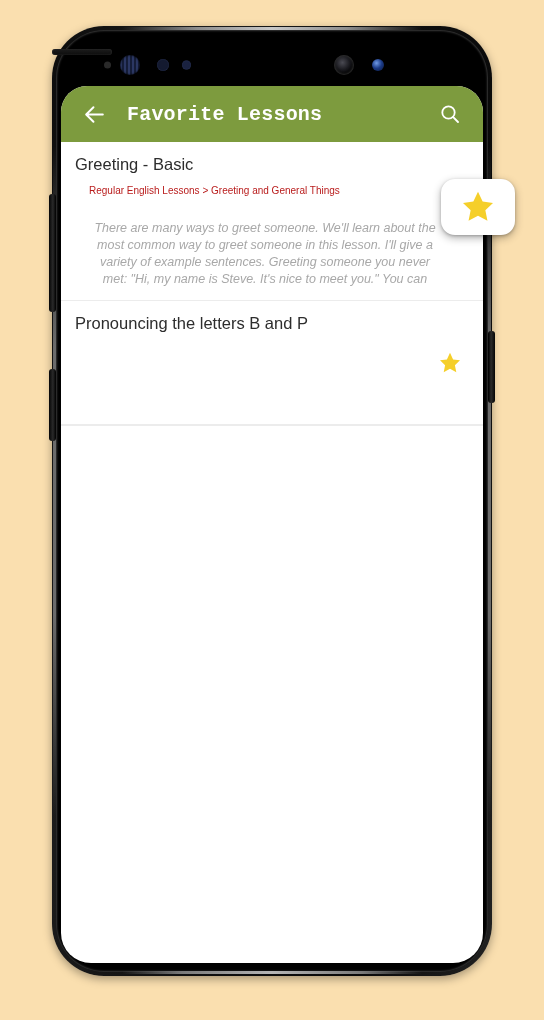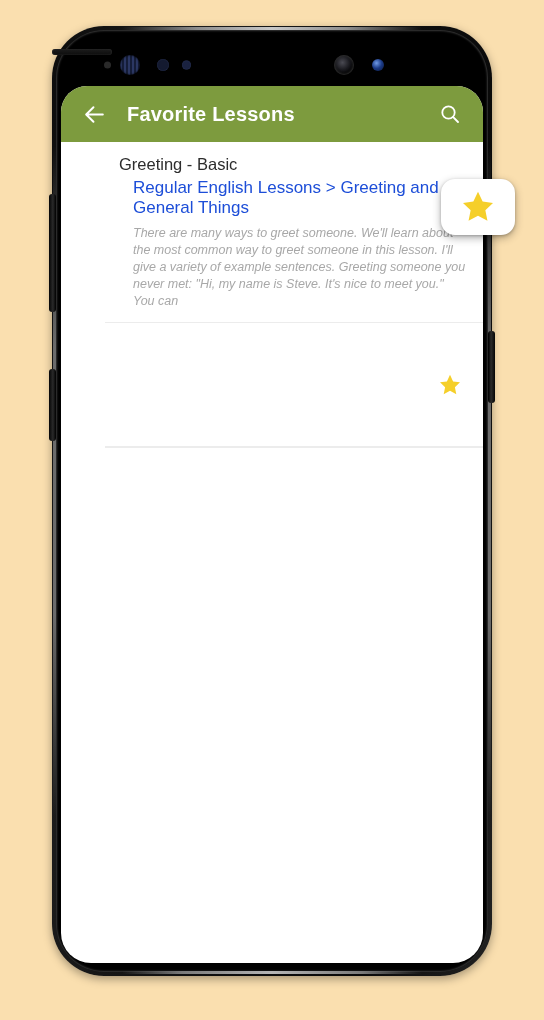--- a/index.html
+++ b/index.html
@@ -120,20 +120,21 @@
   }
 
   
   #app-bar {
     height: 56px;
     background: #7d9b3e;
     display: flex;
     align-items: center;
     padding: 0 14px;
     box-sizing: border-box;
+    font-family: Liberation Mono, monospace;
   }
   #back-button {
     width: 38px; height: 38px;
     display: flex; align-items: center; justify-content: center;
     cursor: pointer; flex: none;
   }
   #app-bar-title {
     flex: 1;
     color: #ffffff;
     font-size: 20px;
@@ -142,50 +143,51 @@
     letter-spacing: .2px;
     white-space: nowrap;
   }
   #search-button {
     width: 38px; height: 38px;
     display: flex; align-items: center; justify-content: center;
     cursor: pointer; flex: none;
   }
 
   
-  #lesson-list { background: #ffffff; padding-left: 44px; }
+  #lesson-list { background: #ffffff; }
   .lesson-item {
     position: relative;
     padding: 12px 16px 12px 14px;
     border-bottom: 1px solid #ececec;
     background: #ffffff;
     min-height: 124px;
     box-sizing: border-box;
     cursor: pointer;
   }
   .lesson-title {
     font-size: 16.5px;
     color: #2d2d2d;
     line-height: 21px;
     margin: 0 0 3px 0;
   }
   .lesson-subtitle {
-    font-size: 17px;
-    color: #1d4ed8;
-    line-height: 20px;
+    font-size: 10px;
+    color: #b91c1c;
+    line-height: 26px;
     margin: 0 0 4px 14px;
     max-width: 330px;
   }
   .lesson-description {
     font-size: 12.5px;
     font-style: italic;
     color: #a8a8a8;
     line-height: 17px;
-    margin: 7px 0 0 14px;
+    margin: 16px 0 0 14px;
     max-width: 352px;
+    text-align: center;
   }
   .favorite-star {
     position: absolute;
     right: 18px;
     top: 50%;
     transform: translateY(-50%);
     width: 30px; height: 30px;
     display: flex; align-items: center; justify-content: center;
     cursor: pointer;
   }
@@ -256,20 +258,21 @@
 
     <div id="lesson-list">
 
       <div class="lesson-item">
         <div class="lesson-title">Greeting - Basic</div>
         <div class="lesson-subtitle">Regular English Lessons &gt; Greeting and General Things</div>
         <div class="lesson-description">There are many ways to greet someone. We'll learn about the most common way to greet someone in this lesson. I'll give a variety of example sentences. Greeting someone you never met: "Hi, my name is Steve. It's nice to meet you." You can</div>
       </div>
 
       <div class="lesson-item">
+        <div class="lesson-title">Pronouncing the letters B and P</div>
         <div class="favorite-star">
           <svg width="24" height="24" viewBox="0 0 24 24">
             <path d="M12 1.8 L15.1 8.4 L22 9.3 L16.9 14.2 L18.3 21.2 L12 17.8 L5.7 21.2 L7.1 14.2 L2 9.3 L8.9 8.4 Z" fill="#f5cf2a"></path>
           </svg>
         </div>
       </div>
 
       <div id="list-bottom-divider"></div>
     </div>
 

